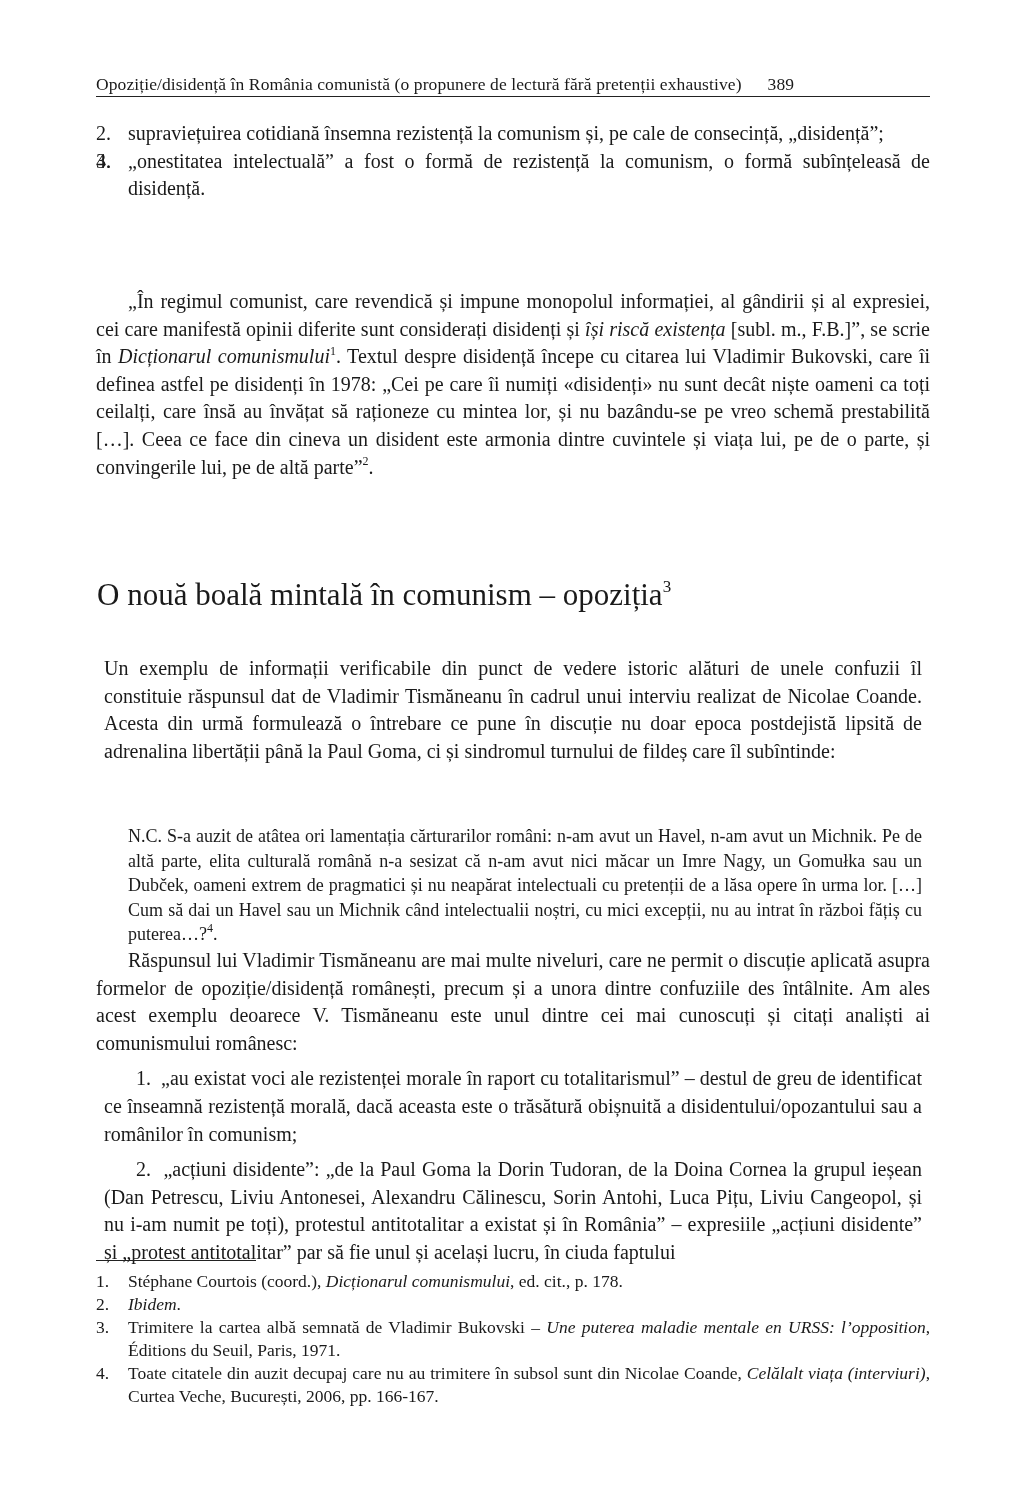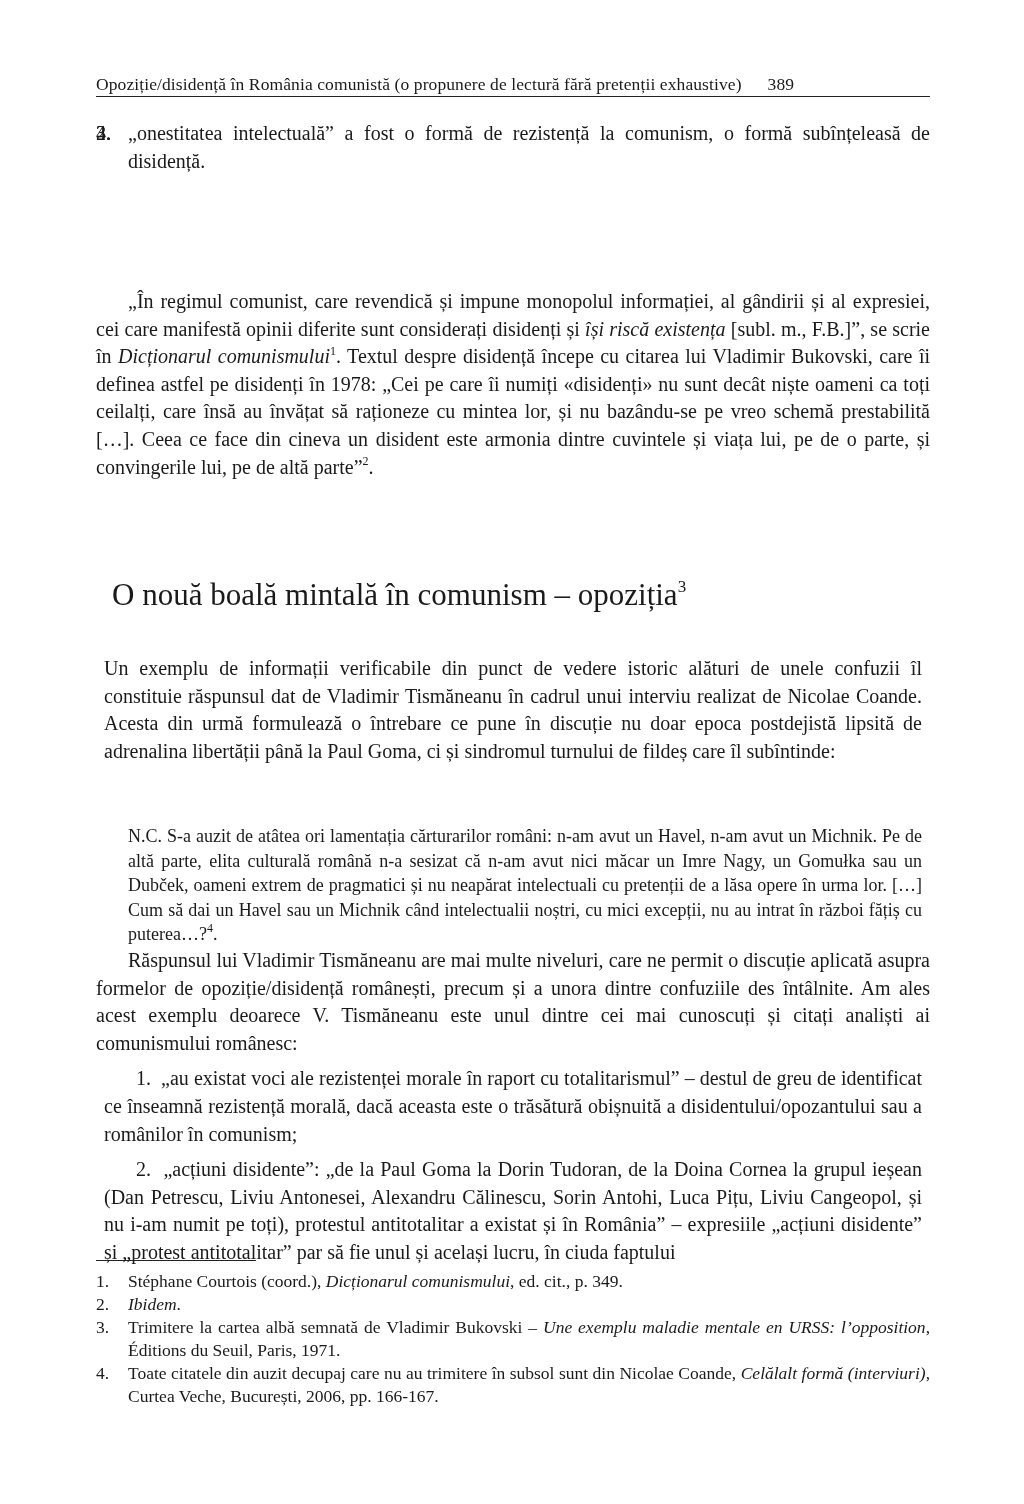--- a/index.html
+++ b/index.html
@@ -10,41 +10,41 @@
                   font-size: 17.5px; text-align: left; letter-spacing: 0.1px; border-bottom: 1.6px solid #222; }
   .running-head .title { margin-right: 26px; }
   .block { position: absolute; left: 0; width: 834px; font-size: 20px; line-height: 27.6px; text-align: justify; }
   .numlist { list-style: none; margin: 0; padding: 0; }
   .numlist li { position: relative; padding-left: 32px; text-align: justify; }
   .numlist li .num { position: absolute; left: 0; top: 0; }
   .indent { text-indent: 32px; margin: 0; }
   p { margin: 8px; }
   i { font-style: italic; }
   sup { font-size: 12px; line-height: 0; vertical-align: super; position: relative; top: -1px; }
-  .heading { position: absolute; left: 16px; top: 575px; font-size: 31px; line-height: 40px; font-weight: normal; margin: 0; }
+  .heading { position: absolute; left: 1px; top: 575px; font-size: 31px; line-height: 40px; font-weight: normal; margin: 0; }
   .heading sup { font-size: 17px; top: -2px; }
   .quote { position: absolute; left: 24px; width: 810px; font-size: 18px; line-height: 24.6px; text-align: justify; }
   .fn-rule { position: absolute; left: 0; top: 1260px; width: 160px; height: 0; border-top: 1.6px solid #222; }
   .footnotes { position: absolute; left: 0; top: 1270px; width: 834px; font-size: 17.5px; line-height: 23px; }
   .footnotes li { position: relative; padding-left: 32px; text-align: justify; }
   .footnotes li .num { position: absolute; left: 0; top: 0; }
   .ol-item { position: relative; text-indent: 32px; }
 </style>
 </head>
 <body>
 
 <div class="page">
 
   <div class="running-head">
     <span class="title">Opoziție/disidență în România comunistă (o propunere de lectură fără pretenții exhaustive)</span><span>389</span>
   </div>
 
   <div class="block" style="top:120px;">
     <ul class="numlist">
-      <li><span class="num">2.</span></li>
+      <li><span class="num">2.</span><span>supraviețuirea cotidiană însemna rezistență la comunism și, pe cale de consecință, „disidență”;</span></li>
       <li><span class="num">3.</span></li>
       <li><span class="num">4.</span><span>„onestitatea intelectuală” a fost o formă de rezistență la comunism, o formă subînțeleasă de disidență.</span></li>
     </ul>
   </div>
 
   <div class="block" style="top:288px;">
     <p class="indent"><span>„În regimul comunist, care revendică și impune monopolul informației, al gândirii și al expresiei, cei care manifestă opinii diferite sunt considerați disidenți și </span><i>își riscă existența</i><span> [subl. m., F.B.]”, se scrie în </span><i>Dicționarul comunismului</i><sup>1</sup><span>. Textul despre disidență începe cu citarea lui Vladimir Bukovski, care îi definea astfel pe disidenți în 1978: „Cei pe care îi numiți «disidenți» nu sunt decât niște oameni ca toți ceilalți, care însă au învățat să raționeze cu mintea lor, și nu bazându-se pe vreo schemă prestabilită […]. Ceea ce face din cineva un disident este armonia dintre cuvintele și viața lui, pe de o parte, și convingerile lui, pe de altă parte”</span><sup>2</sup><span>.</span></p>
   </div>
 
   <h2 class="heading"><span>O nouă boală mintală în comunism – opoziția</span><sup>3</sup></h2>
@@ -59,19 +59,19 @@
 
   <div class="block" style="top:947px;">
     <p class="indent">Răspunsul lui Vladimir Tismăneanu are mai multe niveluri, care ne permit o discuție aplicată asupra formelor de opoziție/disidență românești, precum și a unora dintre confuziile des întâlnite. Am ales acest exemplu deoarece V. Tismăneanu este unul dintre cei mai cunoscuți și citați analiști ai comunismului românesc:</p>
     <p class="ol-item"><span>1.</span>&nbsp;&nbsp;<span>„au existat voci ale rezistenței morale în raport cu totalitarismul” – destul de greu de identificat ce înseamnă rezistență morală, dacă aceasta este o trăsătură obișnuită a disidentului/opozantului sau a românilor în comunism;</span></p>
     <p class="ol-item"><span>2.</span>&nbsp;&nbsp;<span>„acțiuni disidente”: „de la Paul Goma la Dorin Tudoran, de la Doina Cornea la grupul ieșean (Dan Petrescu, Liviu Antonesei, Alexandru Călinescu, Sorin Antohi, Luca Pițu, Liviu Cangeopol, și nu i-am numit pe toți), protestul antitotalitar a existat și în România” – expresiile „acțiuni disidente” și „protest antitotalitar” par să fie unul și același lucru, în ciuda faptului</span></p>
   </div>
 
   <div class="fn-rule"></div>
 
   <ul class="numlist footnotes">
-    <li><span class="num">1.</span><span>Stéphane Courtois (coord.), </span><i>Dicționarul comunismului</i><span>, ed. cit., p. 349.</span></li>
+    <li><span class="num">1.</span><span>Stéphane Courtois (coord.), </span><i>Dicționarul comunismului</i><span>, ed. cit., p. 178.</span></li>
     <li><span class="num">2.</span><span></span><i>Ibidem</i><span>.</span></li>
-    <li><span class="num">3.</span><span>Trimitere la cartea albă semnată de Vladimir Bukovski – </span><i>Une exemplu maladie mentale en URSS: l’opposition</i><span>, Éditions du Seuil, Paris, 1971.</span></li>
-    <li><span class="num">4.</span><span>Toate citatele din auzit decupaj care nu au trimitere în subsol sunt din Nicolae Coande, </span><i>Celălalt formă (interviuri)</i><span>, Curtea Veche, București, 2006, pp. 166-167.</span></li>
+    <li><span class="num">3.</span><span>Trimitere la cartea albă semnată de Vladimir Bukovski – </span><i>Une puterea maladie mentale en URSS: l’opposition</i><span>, Éditions du Seuil, Paris, 1971.</span></li>
+    <li><span class="num">4.</span><span>Toate citatele din auzit decupaj care nu au trimitere în subsol sunt din Nicolae Coande, </span><i>Celălalt viața (interviuri)</i><span>, Curtea Veche, București, 2006, pp. 166-167.</span></li>
   </ul>
 
 </div>
 
 </body></html>

